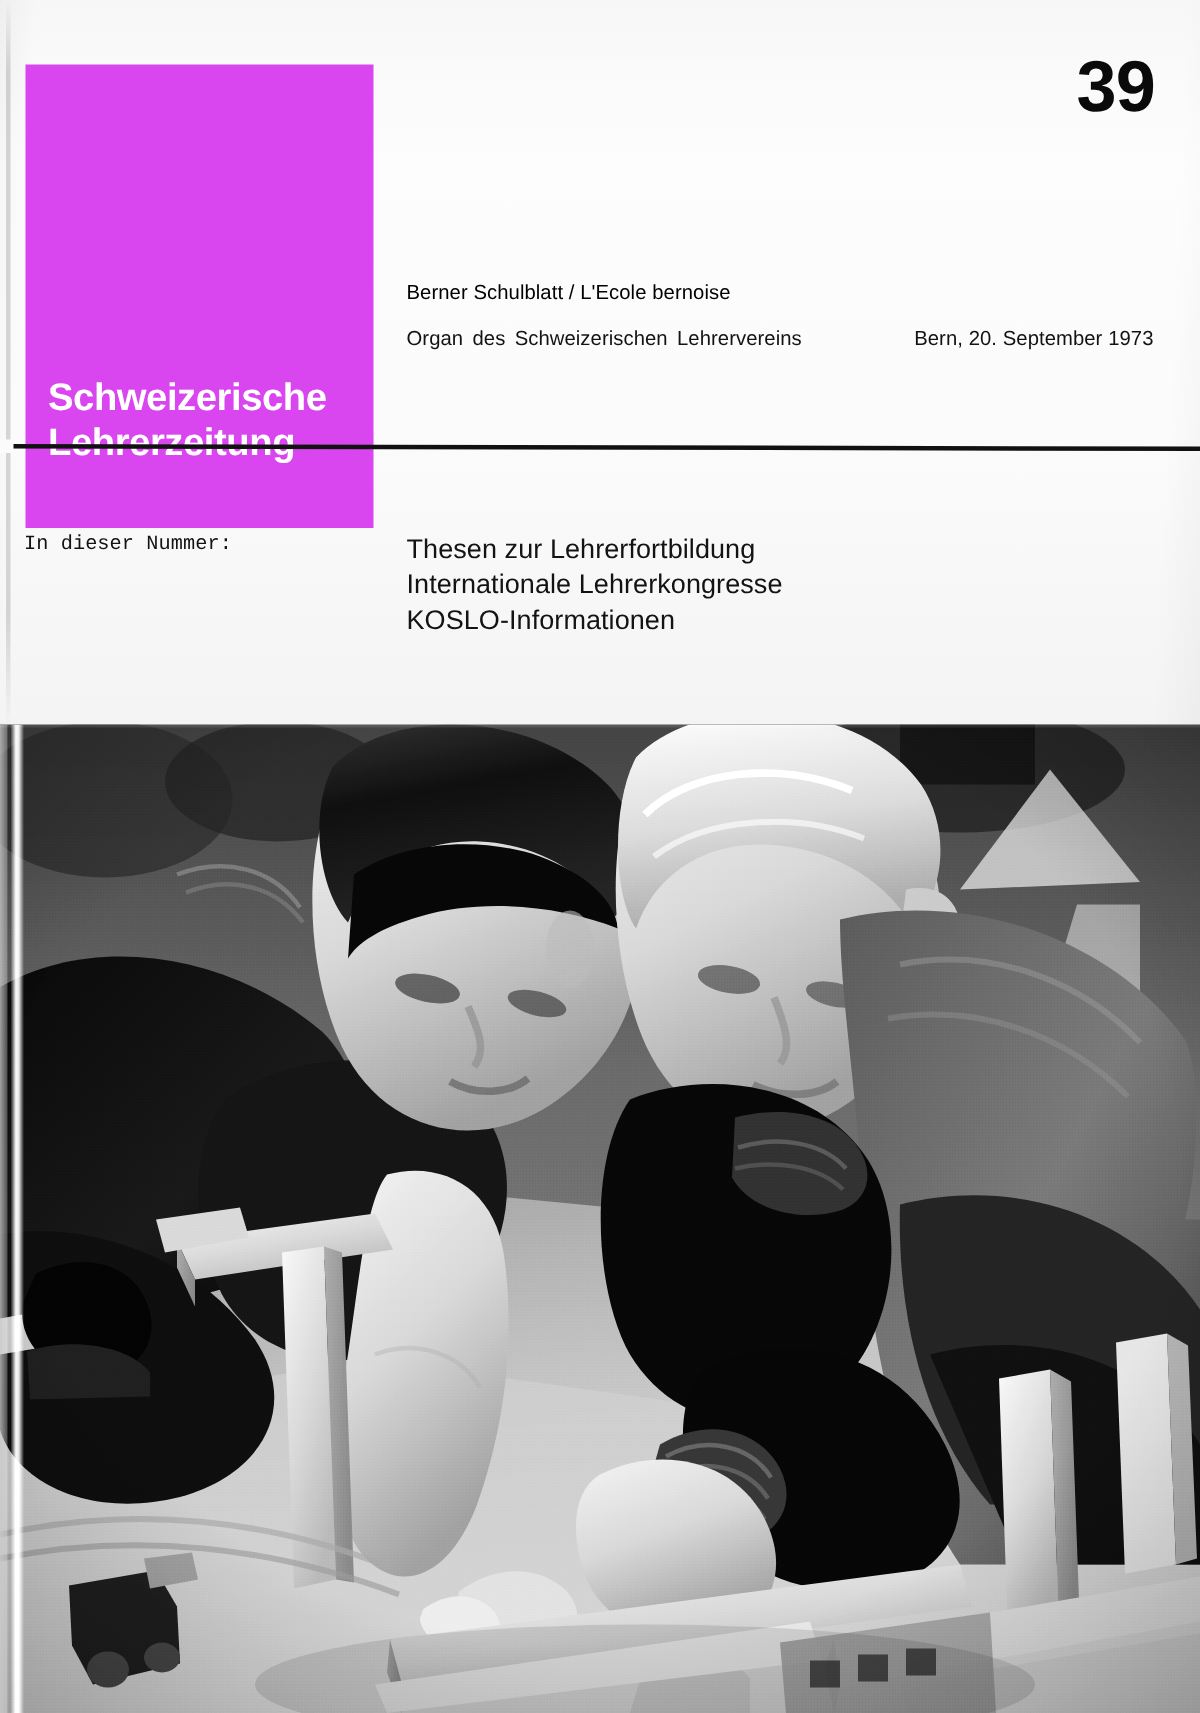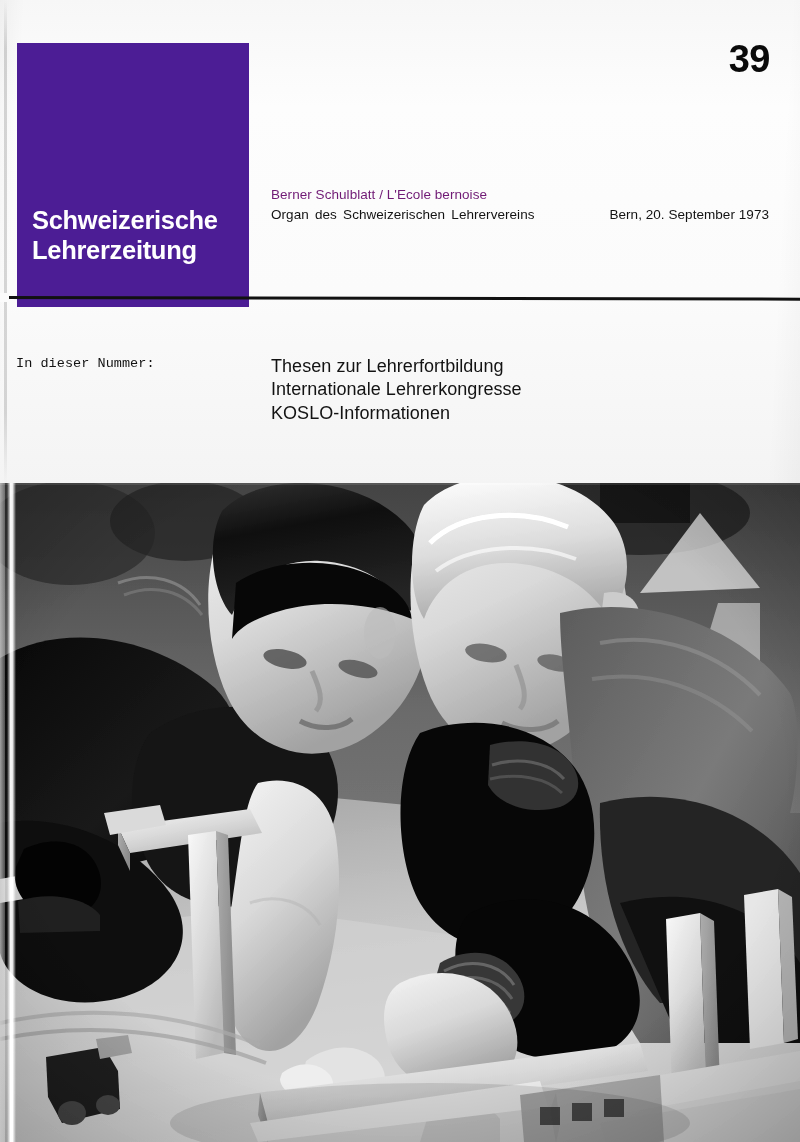--- a/index.html
+++ b/index.html
@@ -36,61 +36,62 @@
     width: 3px; height: 485px;
     background: linear-gradient(180deg, rgba(150,150,150,0.0) 0%, rgba(140,140,140,0.35) 10%, rgba(130,130,130,0.3) 85%, rgba(160,160,160,0.0) 100%);
   }
 
   
   .logo-box {
     position: absolute;
     left: 17px;
     top: 43px;
     width: 232px;
-    height: 264px;
-    background: #4c1d95;
+    height: 309px;
+    background: #d946ef;
     box-shadow: 0 0 0 0 rgba(0,0,0,0);
   }
   .logo-title {
     position: absolute;
     left: 15px;
     bottom: 42px;
     width: 212px;
     color: #ffffff;
     font-size: 25.5px;
     font-weight: bold;
     line-height: 30px;
     letter-spacing: -0.3px;
   }
   .logo-title .l1, .logo-title .l2 { display: block; white-space: nowrap; }
 
   
   .issue-number {
     position: absolute;
     right: 30px;
     top: 37px;
-    font-size: 38px;
+    font-size: 48px;
     font-weight: bold;
     color: #0a0a0a;
     letter-spacing: -0.5px;
     line-height: 44px;
   }
 
   
   .subtitle-block {
     position: absolute;
     left: 271px;
     top: 185px;
     width: 500px;
   }
   .sub-line-1 {
     font-size: 13.5px;
-    color: #701a75;
+    color: #000000;
     line-height: 20px;
     letter-spacing: 0.05px;
+    margin-bottom: 11px;
     white-space: nowrap;
   }
   .sub-row-2 {
     display: flex;
     align-items: baseline;
     justify-content: space-between;
     width: 498px;
     text-align: center;
   }
   .sub-organ {

